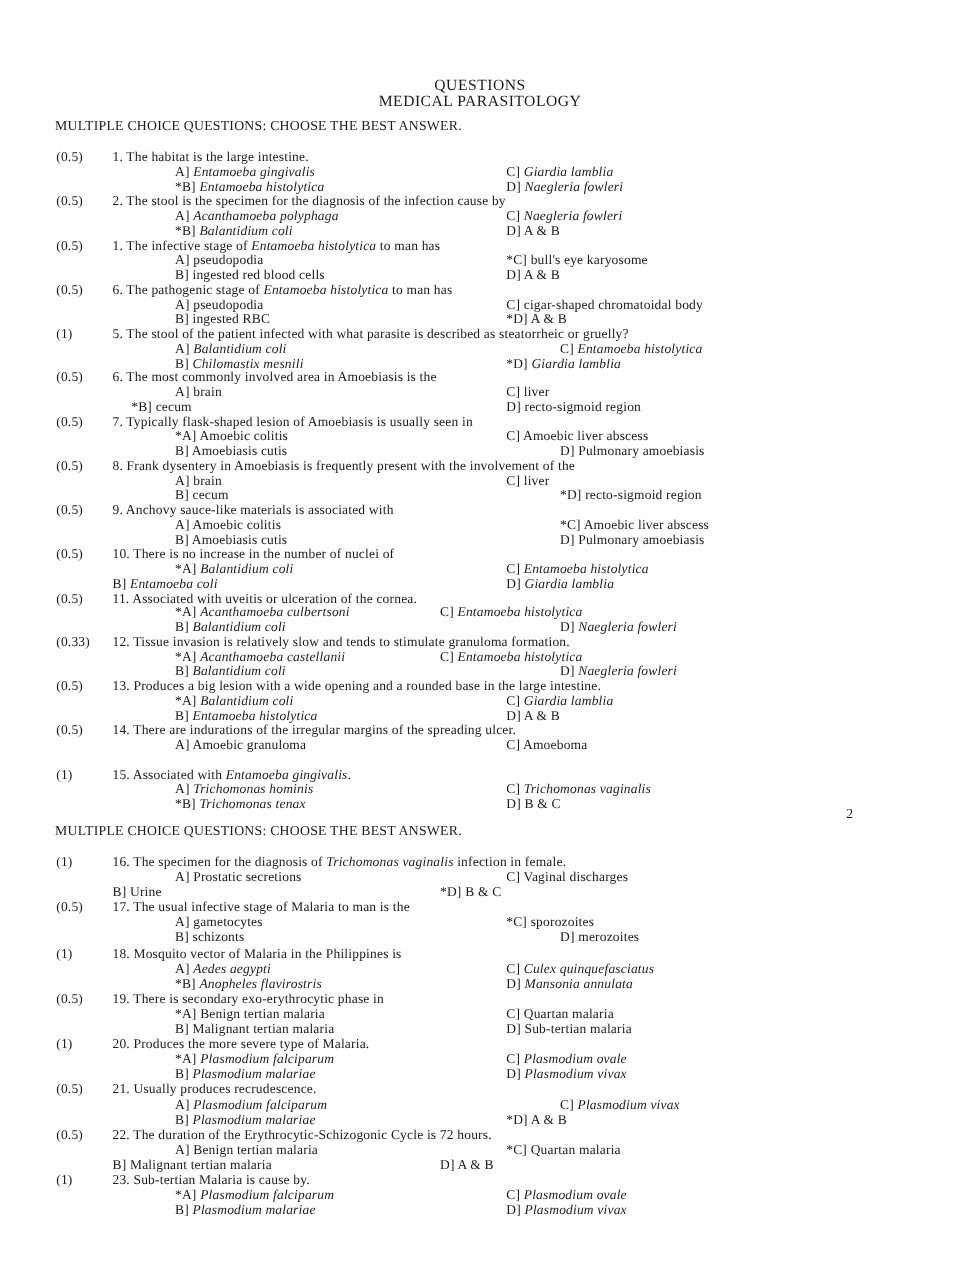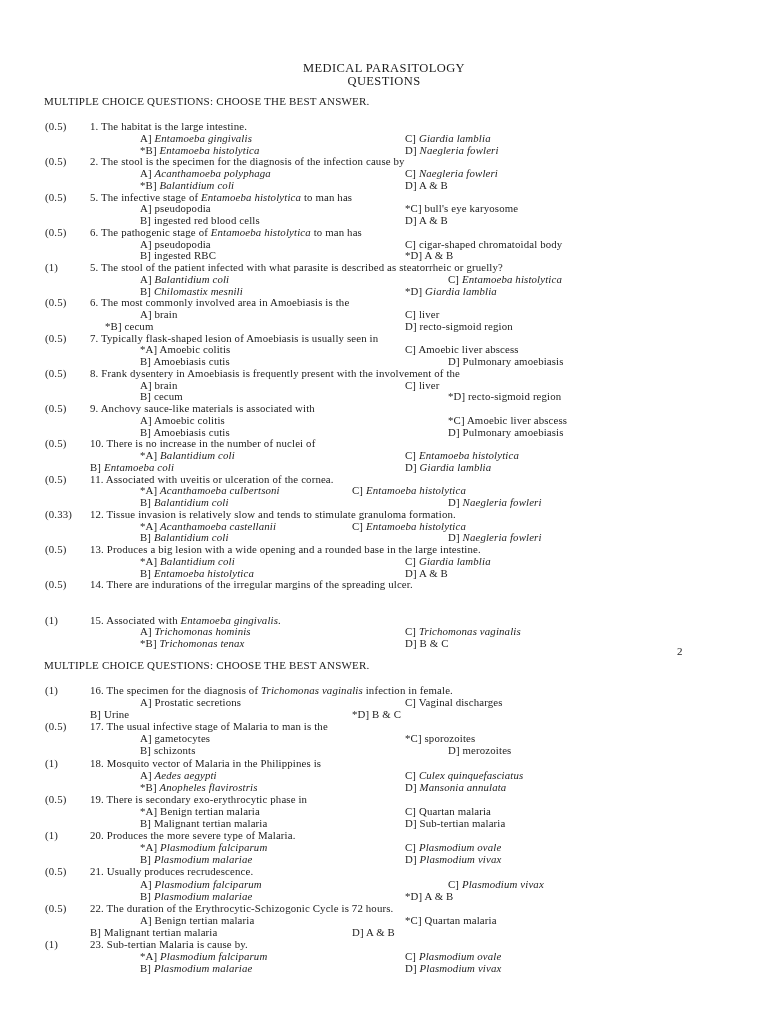--- a/index.html
+++ b/index.html
@@ -26,22 +26,22 @@
   .pts { position:absolute; left:45px;text-align:right; }
   .qtext { position:absolute; left:90px; }
   .opt { position:absolute; }
   .it { font-style:italic; }
 </style>
 </head>
 <body>
 
 <div class="page">
   <div class="title">
+    <div>QUESTIONS</div>
     <div>MEDICAL PARASITOLOGY</div>
-    <div>QUESTIONS</div>
   </div>
 
   <div class="header h1pos">MULTIPLE CHOICE QUESTIONS: CHOOSE THE BEST ANSWER.</div>
   <div class="questions s1" style="top:121px">
       <div class="q">
         <div class="qline">
           <span class="pts">(0.5)</span>
           <span class="qtext"><span>1. The habitat is the large intestine.</span></span>
         </div>
         <div class="orow">
@@ -63,21 +63,21 @@
           <span class="opt" style="left: 405px;"><span>C]</span> <span class="it">Naegleria fowleri</span></span>
         </div>
         <div class="orow">
           <span class="opt" style="left: 140px;"><span>*B]</span> <span class="it">Balantidium coli</span></span>
           <span class="opt" style="left: 405px;"><span>D]</span> <span>A &amp; B</span></span>
         </div>
       </div>
       <div class="q">
         <div class="qline">
           <span class="pts">(0.5)</span>
-          <span class="qtext"><span>5. The infective stage of </span><span class="it">Entamoeba histolytica</span><span> to man has</span></span>
+          <span class="qtext"><span>1. The infective stage of </span><span class="it">Entamoeba histolytica</span><span> to man has</span></span>
         </div>
         <div class="orow">
           <span class="opt" style="left: 140px;"><span>A]</span> <span>pseudopodia</span></span>
           <span class="opt" style="left: 405px;"><span>*C]</span> <span>bull's eye karyosome</span></span>
         </div>
         <div class="orow">
           <span class="opt" style="left: 140px;"><span>B]</span> <span>ingested red blood cells</span></span>
           <span class="opt" style="left: 405px;"><span>D]</span> <span>A &amp; B</span></span>
         </div>
       </div>
@@ -219,20 +219,24 @@
         <div class="orow">
           <span class="opt" style="left: 140px;"><span>B]</span> <span class="it">Entamoeba histolytica</span></span>
           <span class="opt" style="left: 405px;"><span>D]</span> <span>A &amp; B</span></span>
         </div>
       </div>
       <div class="q">
         <div class="qline">
           <span class="pts">(0.5)</span>
           <span class="qtext"><span>14. There are indurations of the irregular margins of the spreading ulcer.</span></span>
         </div>
+        <div class="orow">
+          <span class="opt" style="left: 140px;"><span>A]</span> <span>Amoebic granuloma</span></span>
+          <span class="opt" style="left: 405px;"><span>C]</span> <span>Amoeboma</span></span>
+        </div>
       </div>
       <div class="q">
         <div class="qline">
           <span class="pts">(1)</span>
           <span class="qtext"><span>15. Associated with </span><span class="it">Entamoeba gingivalis</span><span>.</span></span>
         </div>
         <div class="orow">
           <span class="opt" style="left: 140px;"><span>A]</span> <span class="it">Trichomonas hominis</span></span>
           <span class="opt" style="left: 405px;"><span>C]</span> <span class="it">Trichomonas vaginalis</span></span>
         </div>

